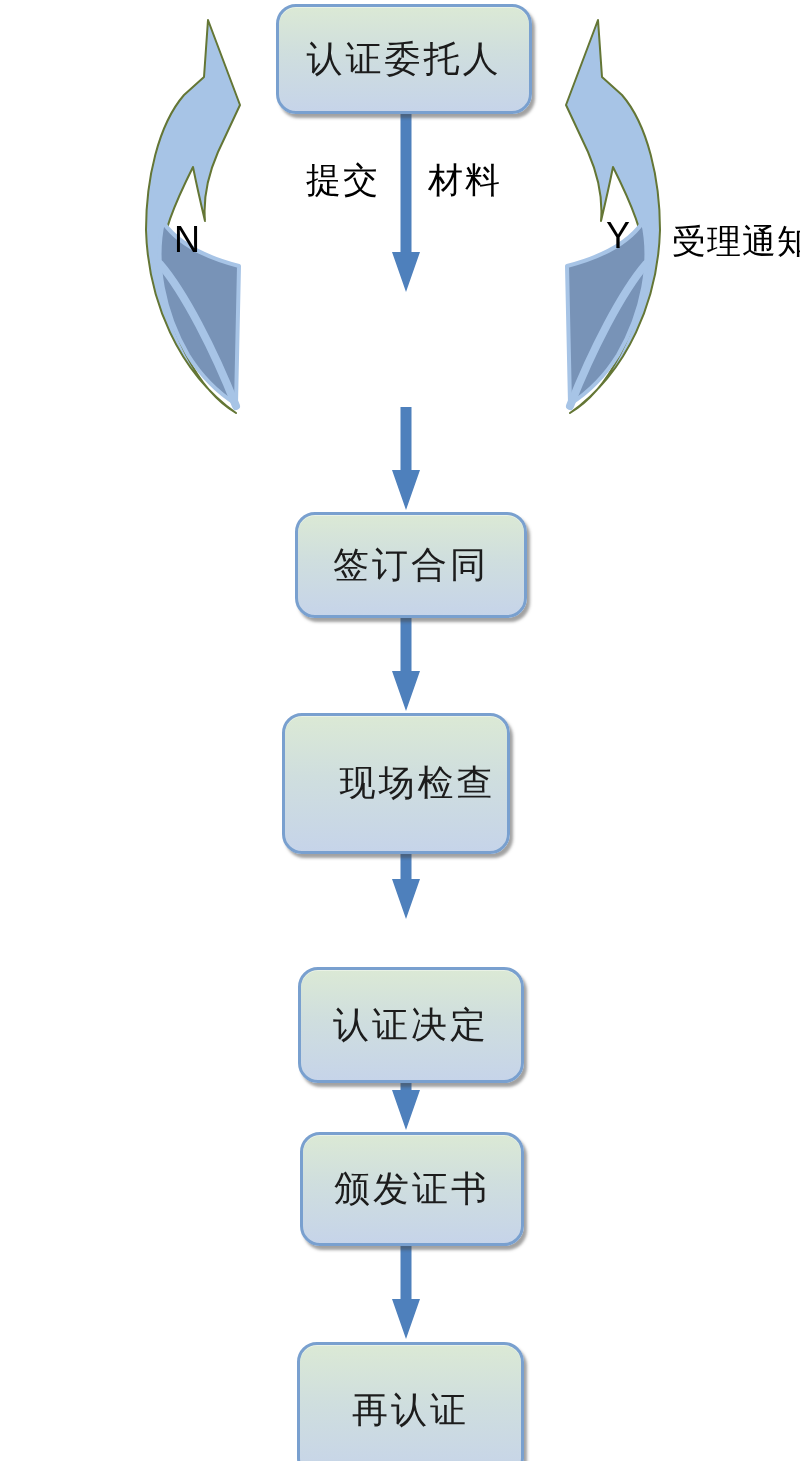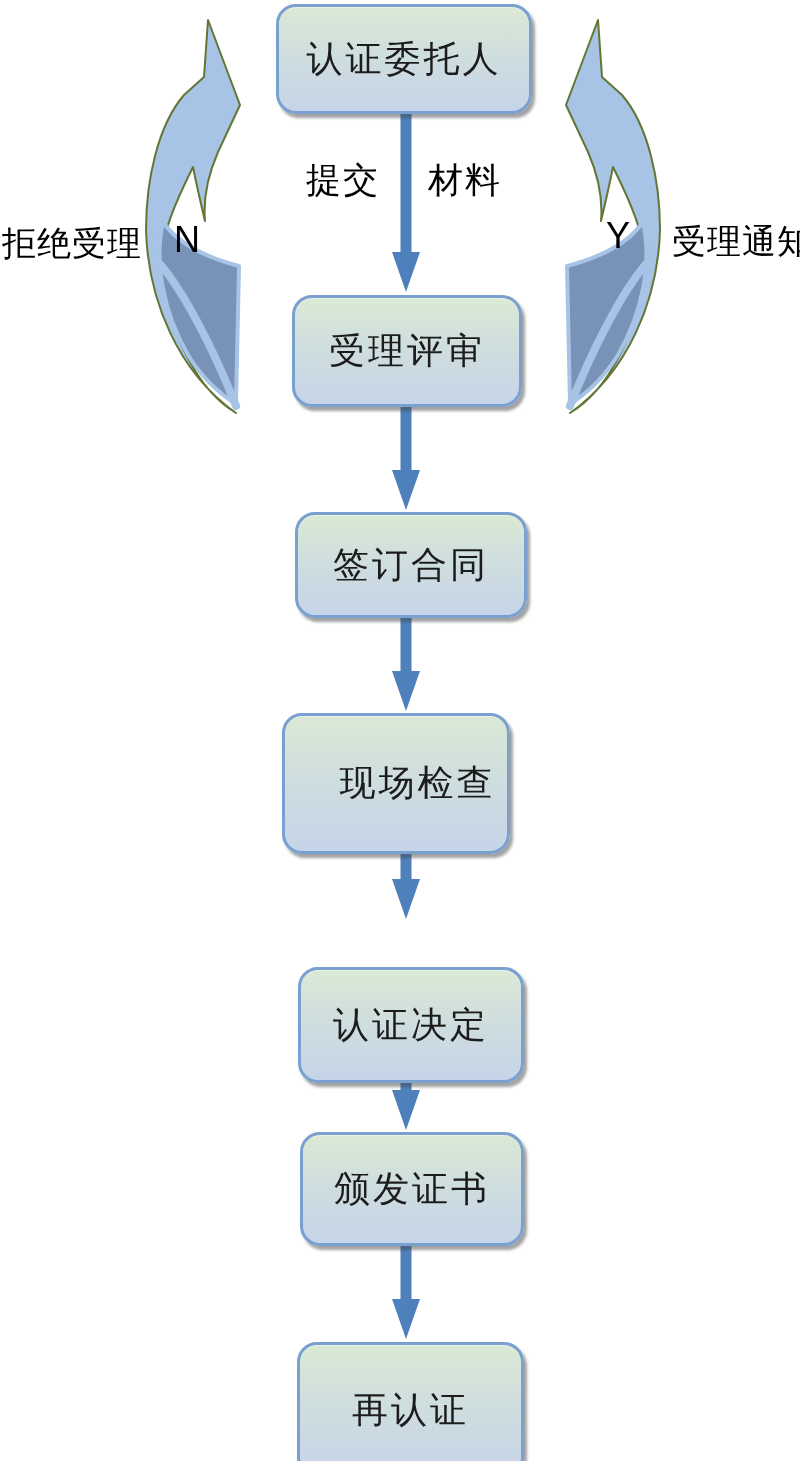--- a/index.html
+++ b/index.html
@@ -55,29 +55,27 @@
 
     <path class="fa" d="M400.5 113 L411.5 113 L411.5 252 L420 252 L406 292 L392 252 L400.5 252 Z"></path>
     <path class="fa" d="M400.5 407 L411.5 407 L411.5 470 L420 470 L406 510 L392 470 L400.5 470 Z"></path>
     <path class="fa" d="M400.5 617 L411.5 617 L411.5 671 L420 671 L406 711 L392 671 L400.5 671 Z"></path>
     <path class="fa" d="M400.5 826 L411.5 826 L411.5 879 L420 879 L406 919 L392 879 L400.5 879 Z"></path>
     <path class="fa" d="M400.5 1036 L411.5 1036 L411.5 1090 L420 1090 L406 1130 L392 1090 L400.5 1090 Z"></path>
     <path class="fa" d="M400.5 1245 L411.5 1245 L411.5 1299 L420 1299 L406 1339 L392 1299 L400.5 1299 Z"></path>
   </svg>
 
   <div class="node" style="left:276px;top:4px;width:256px;height:110px;">认证委托人</div>
-  <div class="node" style="left:292px;top:295px;width:230px;height:112px;">受理评审</div>
   <div class="node" style="left:295px;top:512px;width:232px;height:106px;">签订合同</div>
   <div class="node" style="left:282px;top:713px;width:228px;height:141px;padding-left:43px;">现场检查</div>
   <div class="node" style="left:298px;top:922px;width:226px;height:116px;margin-top:45px;">认证决定</div>
   <div class="node" style="left:300px;top:1132px;width:224px;height:114px;">颁发证书</div>
   <div class="node" style="left:297px;top:1342px;width:227px;height:136px;">再认证</div>
 
   <div class="lbl lbl-submit" style="left:306px;">提交</div>
   <div class="lbl lbl-materials" style="left:428px;">材料</div>
 
-  <div class="lbl lbl-side" style="left:2px;top:221px;">拒绝受理</div>
   <div class="lbl flag" style="left:174px;top:219px;">N</div>
 
   <div class="lbl flag" style="left:606px;top:215px;">Y</div>
   <div class="lbl lbl-side" style="left:660px;top:219px;margin-left:12px;">受理通知</div>
 
 </div>
 
 </body></html>

